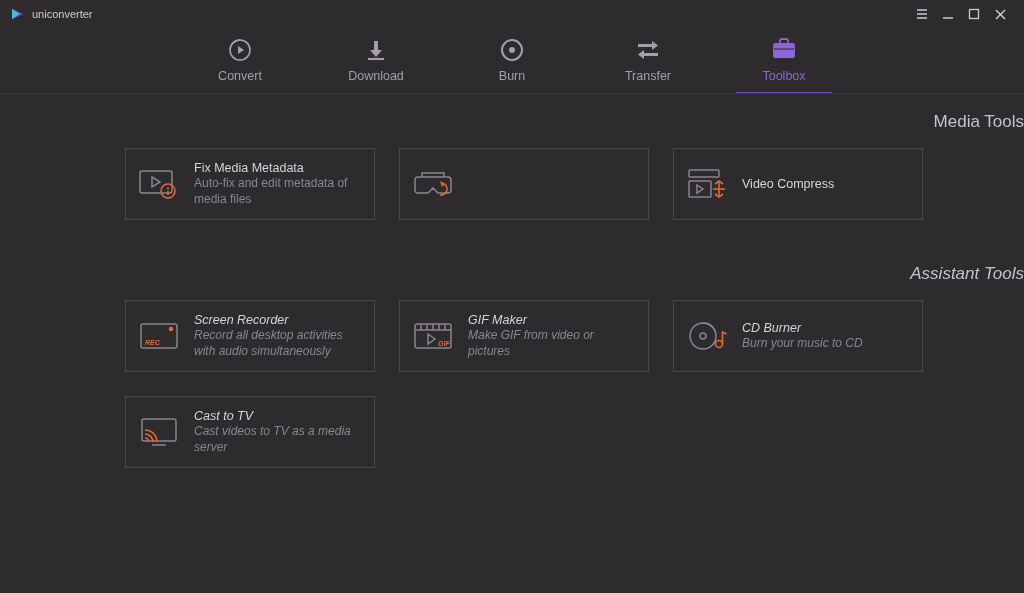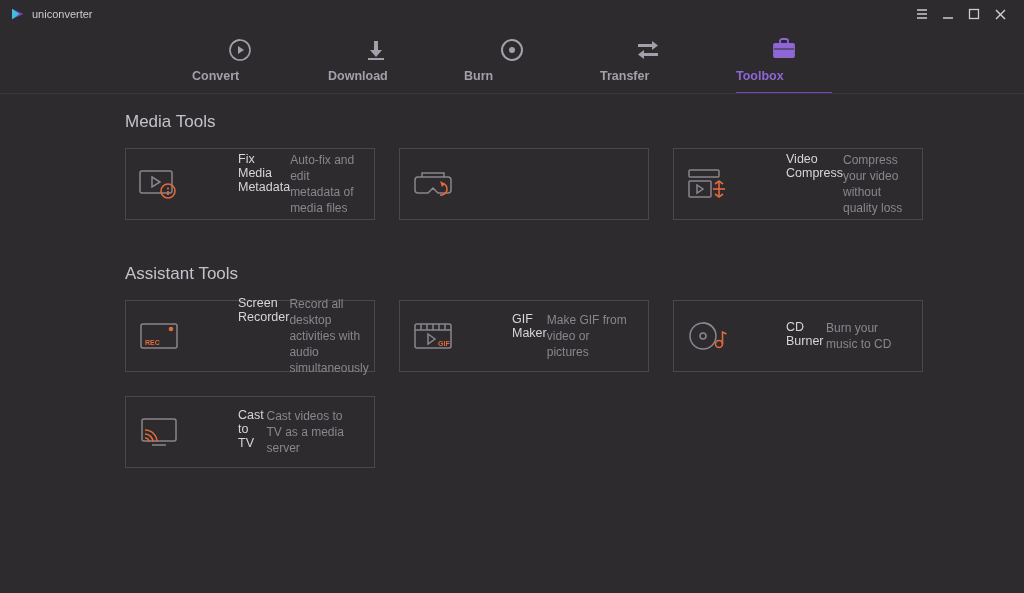--- a/index.html
+++ b/index.html
@@ -56,47 +56,48 @@
     content: "";
     position: absolute;
     left: 0; right: 0; bottom: -1px;
     height: 1px;
     background: #3a373c;
   }
   .nav-item {
     width: 96px;
     display: flex;
     flex-direction: column;
+    align-items: center;
     gap: 6px;
     padding-bottom: 10px;
     color: #a59fab;
     cursor: pointer;
     position: relative;
-    font-weight: bold;
   }
   .nav-item.active { color: #8e66d6; gap: 8px; }
   .nav-item .nav-label { font-size: 12.5px; }
   .nav-item .nav-icon { height: 26px; display: flex; align-items: center; justify-content: center; }
   .nav-item.active::after {
     content: "";
     position: absolute;
     left: 0; right: 0; bottom: -1px;
     height: 2px;
     background: #6f4ab8;
   }
   .content {
     padding: 18px 0 0 125px;
   }
   .section-title {
     color: #c6c1ca;
     font-size: 17px;
     font-weight: 400;
     margin-bottom: 16px;
-  }
-  .section + .section { margin-top: 44px; }
+    text-align: right;
+  }
+  .section + .section { margin-top: 44px; font-style: italic; }
   .card-row {
     display: flex;
     gap: 24px;
     flex-wrap: wrap;
     width: 800px;
   }
   .card {
     width: 250px;
     height: 72px;
     border: 1px solid #4a474c;
@@ -109,21 +110,21 @@
   }
   .card-icon {
     width: 44px;
     height: 40px;
     flex: 0 0 44px;
     display: flex;
     align-items: center;
     justify-content: center;
   }
   .card-icon svg { display: block; }
-  .card-text { display: flex; flex-direction: row; gap: 0; margin-left: 44px; }
+  .card-text { display: flex; flex-direction: column; gap: 0; }
   .card-title {
     color: #d8d4db;
     font-size: 12.5px;
     font-weight: 500;
   }
   .card-desc {
     color: #8b858f;
     font-size: 12px;
     line-height: 1.35;
   }
@@ -265,21 +266,20 @@
             <g stroke="#e06a3b" stroke-width="1.6">
               <line x1="33" y1="14" x2="33" y2="30"></line>
               <polyline points="29,17 33,14 37,17"></polyline>
               <polyline points="29,27 33,30 37,27"></polyline>
               <line x1="27" y1="22" x2="39" y2="22"></line>
             </g>
           </svg>
         </div>
         <div class="card-text">
           <div class="card-title">Video Compress</div>
-          <div class="card-desc">Compress your video without quality loss</div>
         </div>
       </div>
 
     </div>
   </div>
 
   <div class="section">
     <div class="section-title">Assistant Tools</div>
     <div class="card-row">
 

